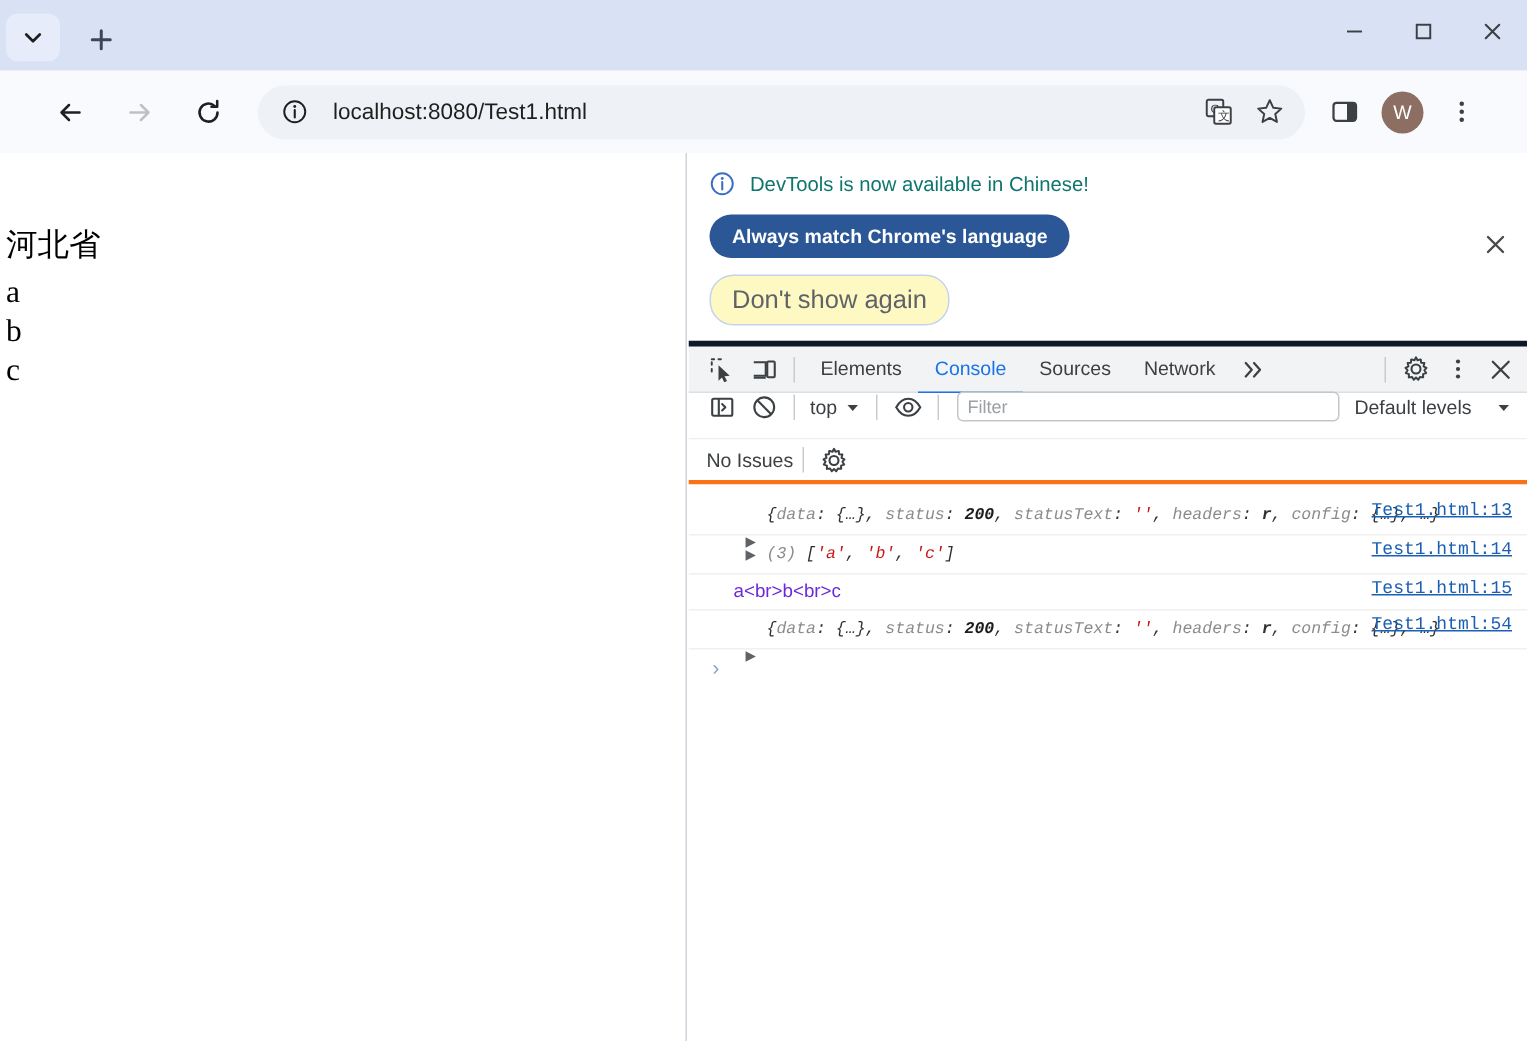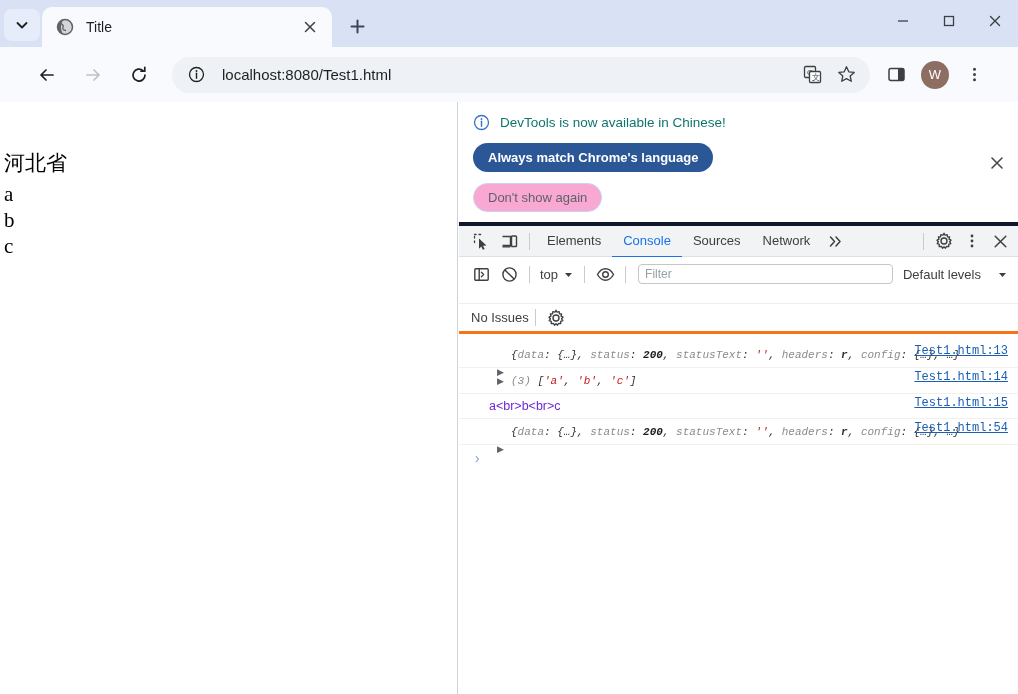--- a/index.html
+++ b/index.html
@@ -210,23 +210,23 @@
     font-size: 13px;
     font-weight: bold;
     border: none;
     border-radius: 16px;
     padding: 7px 15px;
     cursor: pointer;
     font-family: "Liberation Sans", sans-serif;
     white-space: nowrap;
   }
   .dt-btn-outline {
-    background: #f9a8d4;
+    background: #fef9c3;
     color: #5f6368;
-    font-size: 13px;
+    font-size: 17px;
     border: 1px solid #c5d3ee;
     border-radius: 16px;
     padding: 6px 14px;
     margin-top: 11px;
     cursor: pointer;
     font-family: "Liberation Sans", sans-serif;
     white-space: nowrap;
   }
   .dt-banner-close {
     position: absolute;
@@ -269,21 +269,21 @@
     white-space: nowrap;
     box-sizing: border-box;
   }
   .dt-tab.active {
     color: #1a73e8;
     border-bottom: 2px solid #1a73e8;
   }
   .dt-tab-spacer { flex: 1; }
 
   .dt-console-toolbar {
-    height: 47px;
+    height: 31px;
     background: #ffffff;
     border-bottom: 1px solid #eceff1;
     display: flex;
     align-items: center;
     padding: 0 6px 12px 8px;
     box-sizing: border-box;
     justify-content: space-between;
   }
   .dt-ctx {
     font-size: 13px;
@@ -400,34 +400,20 @@
 
 <div class="browser">
 
   <div class="tabstrip">
     <div class="tab-search">
       <svg width="14" height="14" viewBox="0 0 14 14">
         <path d="M2.5 5 L7 9.5 L11.5 5" stroke="#1f1f1f" stroke-width="1.8" fill="none" stroke-linecap="round" stroke-linejoin="round"></path>
       </svg>
     </div>
 
-    <div class="tab">
-      <svg class="favicon" viewBox="0 0 18 18">
-        <circle cx="9" cy="9" r="7.5" fill="#5f6368"></circle>
-        <path d="M9 1.5 A7.5 7.5 0 0 1 9 16.5 A4 7.5 0 0 1 9 1.5" fill="#e8eaed" opacity="0.85"></path>
-        <circle cx="9" cy="9" r="7.5" fill="none" stroke="#5f6368" stroke-width="1.5"></circle>
-        <path d="M5 5.5 q3 1.5 2 4 t3 3" stroke="#5f6368" stroke-width="1.3" fill="none"></path>
-      </svg>
-      <span class="tab-title">Title</span>
-      <span class="tab-close">
-        <svg width="12" height="12" viewBox="0 0 12 12">
-          <path d="M1.5 1.5 L10.5 10.5 M10.5 1.5 L1.5 10.5" stroke="#3c4043" stroke-width="1.5" stroke-linecap="round"></path>
-        </svg>
-      </span>
-    </div>
 
     <div class="newtab">
       <svg width="15" height="15" viewBox="0 0 15 15">
         <path d="M7.5 1.5 V13.5 M1.5 7.5 H13.5" stroke="#3c4756" stroke-width="2" stroke-linecap="round"></path>
       </svg>
     </div>
 
     <div class="wincontrols">
       <div class="wincontrol">
         <svg width="14" height="14" viewBox="0 0 14 14">

